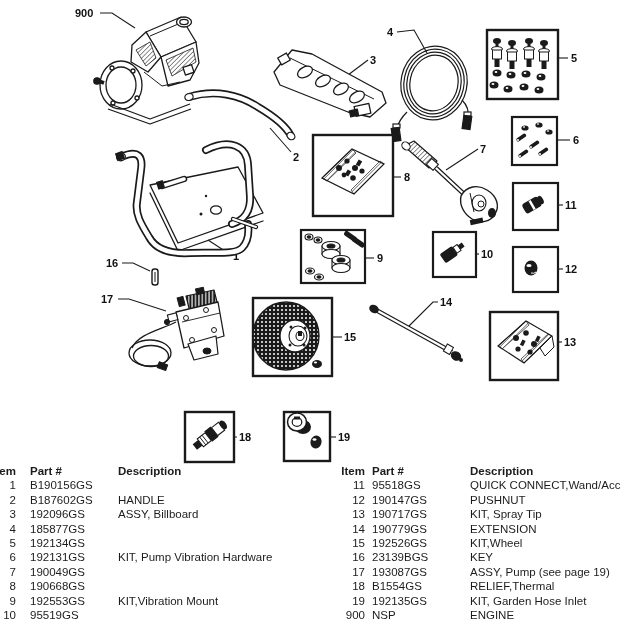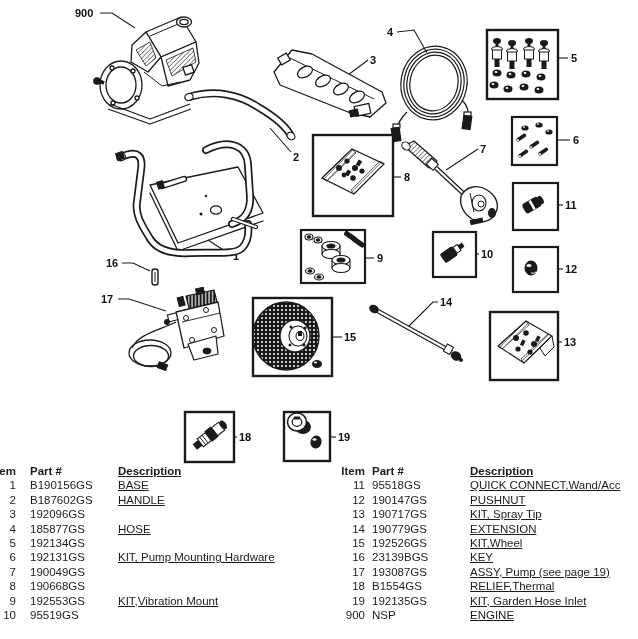--- a/index.html
+++ b/index.html
@@ -16,21 +16,21 @@
   .pt-col{position:absolute;top:0;}
   .pt-col.lcol{left:-8px;width:346px;}
   .pt-col.rcol{left:330px;width:312px;}
   .pt-row,.pt-header{display:flex;line-height:14.4px;font-size:11.5px;white-space:nowrap;}
   .pt-header{font-weight:bold;}
   .c-item{text-align:right;flex:none;}
   .lcol .c-item{width:24px;}
   .lcol .c-part{margin-left:14px;width:88px;flex:none;}
   .rcol .c-item{width:35px;}
   .rcol .c-part{margin-left:7px;width:98px;flex:none;}
-  .c-desc{flex:1 1 auto;text-decoration:underline;}
+  .c-desc{flex:1 1 auto;}
 </style>
 </head>
 <body>
 
 <svg id="diagram" width="638" height="464" viewBox="0 0 638 464">
   <defs>
     <pattern id="hatch" width="3.2" height="3.2" patternUnits="userSpaceOnUse" patternTransform="rotate(45)">
       <line x1="0" y1="0" x2="0" y2="3.2" stroke="#1a1a1a" stroke-width="1"></line>
     </pattern>
     <pattern id="vhatch" width="3.4" height="3.4" patternUnits="userSpaceOnUse">
@@ -432,49 +432,48 @@
     <div class="pt-header">
       <span class="c-item">Item</span>
       <span class="c-part">Part #</span>
       <span class="c-desc">Description</span>
     </div>
     <div>
 
         <div class="pt-row">
           <span class="c-item">1</span>
           <span class="c-part">B190156GS</span>
-          <span class="c-desc">BASE</span>
         </div>
 
         <div class="pt-row">
           <span class="c-item">2</span>
           <span class="c-part">B187602GS</span>
           <span class="c-desc">HANDLE</span>
         </div>
 
         <div class="pt-row">
           <span class="c-item">3</span>
           <span class="c-part">192096GS</span>
+          <span class="c-desc">ASSY, Billboard</span>
         </div>
 
         <div class="pt-row">
           <span class="c-item">4</span>
           <span class="c-part">185877GS</span>
-          <span class="c-desc">HOSE</span>
         </div>
 
         <div class="pt-row">
           <span class="c-item">5</span>
           <span class="c-part">192134GS</span>
         </div>
 
         <div class="pt-row">
           <span class="c-item">6</span>
           <span class="c-part">192131GS</span>
-          <span class="c-desc">KIT, Pump Mounting Hardware</span>
+          <span class="c-desc">KIT, Pump Vibration Hardware</span>
         </div>
 
         <div class="pt-row">
           <span class="c-item">7</span>
           <span class="c-part">190049GS</span>
         </div>
 
         <div class="pt-row">
           <span class="c-item">8</span>
           <span class="c-part">190668GS</span>

